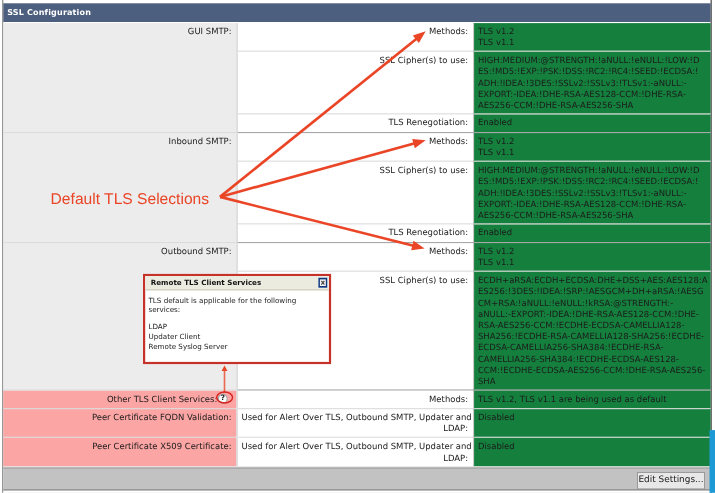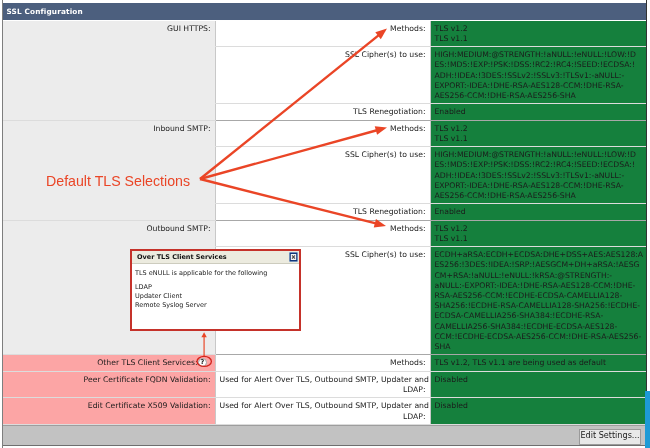--- a/index.html
+++ b/index.html
@@ -77,21 +77,21 @@
 
     <div class="cfg">
       <table class="tbl" id="tbl">
           <colgroup>
             <col style="width:212px">
             <col style="width:215px">
             <col style="width:216px">
           </colgroup>
           <tbody>
             <tr>
-              <td class="seclbl" rowspan="3">GUI HTTPS:</td>
+              <td class="seclbl" rowspan="3">GUI SMTP:</td>
               <td class="mid">Methods:</td>
               <td class="val">
                 <div>TLS v1.2</div>
                 <div>TLS v1.1</div>
               </td>
             </tr>
             <tr>
               <td class="mid">SSL Cipher(s) to use:</td>
               <td class="val">
                 <div>HIGH:MEDIUM:@STRENGTH:!aNULL:!eNULL:!LOW:!D</div>
@@ -167,21 +167,21 @@
               <td class="lbl">Peer Certificate FQDN Validation:</td>
               <td class="midg">
                 <div>Used for Alert Over TLS, Outbound SMTP, Updater and</div>
                 <div>LDAP:</div>
               </td>
               <td class="val">
                 <div>Disabled</div>
               </td>
             </tr>
             <tr>
-              <td class="lbl">Edit Certificate X509 Validation:</td>
+              <td class="lbl">Peer Certificate X509 Certificate:</td>
               <td class="midg">
                 <div>Used for Alert Over TLS, Outbound SMTP, Updater and</div>
                 <div>LDAP:</div>
               </td>
               <td class="val">
                 <div>Disabled</div>
               </td>
             </tr>
           </tbody>
         </table>
@@ -205,32 +205,33 @@
         <line x1="200" y1="179" x2="377.7590276140463" y2="223.91760375193644" stroke="#ea4526" stroke-width="2.4"></line>
         <polygon points="386,226 373.77250283177096,227.44855548770178 375.92839541800146,218.9167252528321" fill="#ea4526"></polygon>
         <line x1="204.1" y1="357" x2="204.1" y2="336" stroke="#ea4526" stroke-width="1.5" opacity="0.78"></line>
         <polygon points="204.1,332.2 206.8,337.2 201.4,337.2" fill="#ea4526"></polygon>
         <ellipse cx="204.2" cy="361.4" rx="7.2" ry="5.0" fill="none" stroke="#d3241c" stroke-width="1.3"></ellipse>
       </g>
   </svg>
   <div class="annlabel">Default TLS Selections</div>
 
   <div class="tip">
-    <div class="tip-hd">Over TLS Client Services</div>
+    <div class="tip-hd">Remote TLS Client Services</div>
     <span class="tip-close">
       <svg viewBox="0 0 9 10" width="9" height="10">
         <rect x="0" y="0" width="9" height="10" fill="#cfe2f5"></rect>
         <rect x="0.5" y="0.5" width="8" height="9" fill="#11367a"></rect>
         <rect x="1.8" y="2" width="5.4" height="6" fill="#f4f4f4"></rect>
         <path d="M3.1 3.3 L5.9 6.7 M5.9 3.3 L3.1 6.7" stroke="#4a4a4a" stroke-width="1.1"></path>
       </svg>
     </span>
     <div class="tip-body">
       <div class="desc" id="tipdesc">
-          <div>TLS eNULL is applicable for the following</div>
+          <div>TLS default is applicable for the following</div>
+          <div>services:</div>
         </div>
       <div class="tip-list" id="tiplist">
           <div>LDAP</div>
           <div>Updater Client</div>
           <div>Remote Syslog Server</div>
         </div>
     </div>
   </div>
 </div>
 

